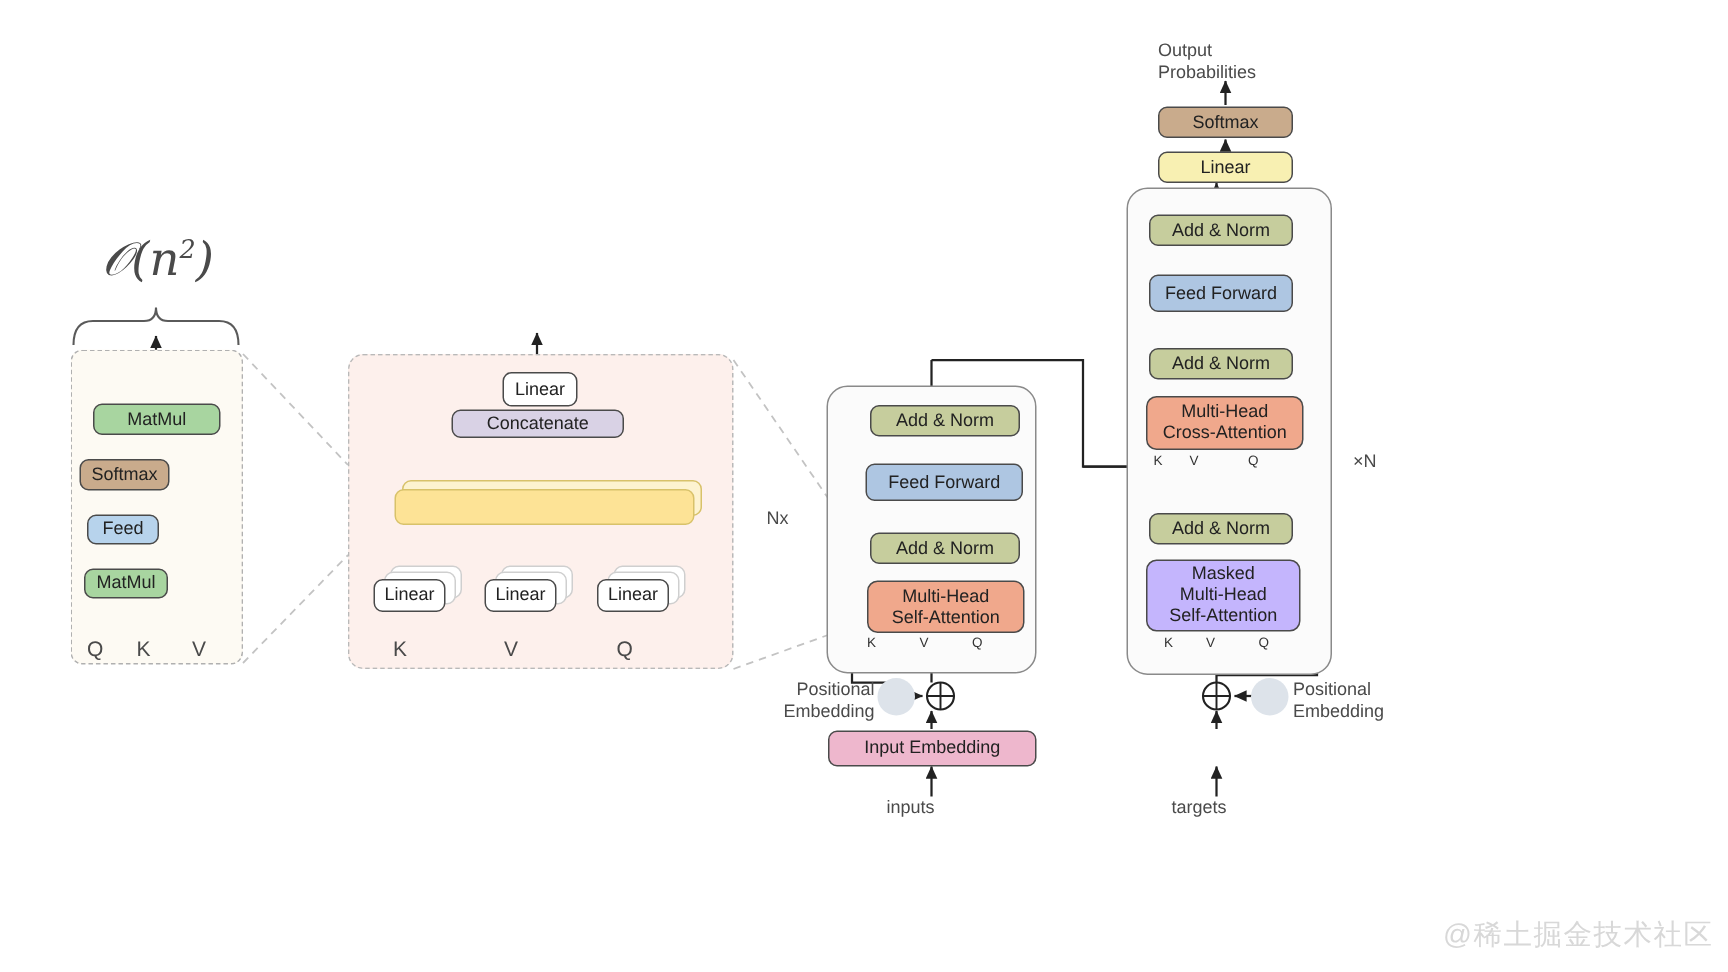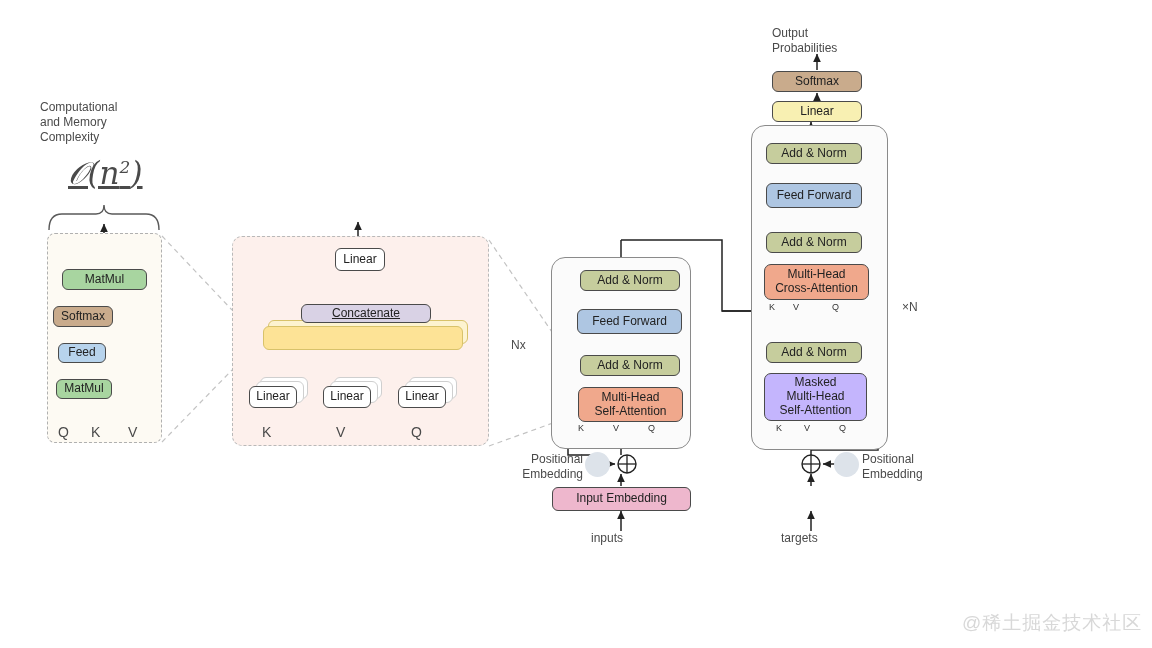--- a/index.html
+++ b/index.html
@@ -93,21 +93,20 @@
     letter-spacing: 1px;
     z-index: 7;
   }
   .formula {
     position: absolute;
     font-family: "DejaVu Serif", serif;
     font-style: italic;
     font-size: 31px;
     color: #4a4a4a;
     z-index: 6;
-    text-decoration: underline;
   }
   .formula sup { font-size: 17px; }
 </style>
 </head>
 <body>
 
 <div id="canvas">
 
   <svg id="svg-layer" viewBox="0 0 1152 648">
     <defs>
@@ -262,46 +261,41 @@
     </g>
 
     <g stroke="#444" stroke-width="1.6" fill="none">
       <path d="M589,465 q5,-9 10,0 q5,9 10,0"></path>
       <path d="M837,465 q5,-9 10,0 q5,9 10,0"></path>
     </g>
   </svg>
 
   <div class="panel-left" style="left:47px; top:233px; width:115px; height:210px;"></div>
 
-  <div class="lbl" style="left:40px; top:100px; width:130px;">
-    <div>Computational</div>
-    <div>and Memory</div>
-    <div>Complexity</div>
-  </div>
 
   <div class="formula" style="left:68px; top:155px;">
     <span>𝒪(n</span><sup>2</sup><span>)</span>
   </div>
 
   <div class="node" style="left:62px; top:269px; width:85px; height:21px; background:#a8d5a0;">MatMul</div>
   <div class="node" style="left:53px; top:306px; width:60px; height:21px; background:#c9ab8c;">Softmax</div>
   <div class="node" style="left:58px; top:343px; width:48px; height:20px; background:#b7d3ec;">Feed</div>
   <div class="node" style="left:56px; top:379px; width:56px; height:20px; background:#a8d5a0;">MatMul</div>
 
   <div class="lbl" style="left:58px; top:424px; width:20px; font-size:14px;">Q</div>
   <div class="lbl" style="left:91px; top:424px; width:20px; font-size:14px;">K</div>
   <div class="lbl" style="left:128px; top:424px; width:20px; font-size:14px;">V</div>
 
   <div class="panel-mid" style="left:232px; top:236px; width:257px; height:210px;"></div>
 
   <div class="ghost-y" style="left:268px; top:320px; width:200px; height:24px; background:#fdf3d0;"></div>
   <div class="ghost-y" style="left:263px; top:326px; width:200px; height:24px; background:#fde396;"></div>
 
   <div class="node" style="left:335px; top:248px; width:50px; height:23px; background:#ffffff;">Linear</div>
-  <div class="node" style="left:301px; top:304px; width:130px; height:19px; background:#d9d2e5;text-decoration:underline;">Concatenate</div>
+  <div class="node" style="left:301px; top:273px; width:115px; height:19px; background:#d9d2e5;">Concatenate</div>
 
   <div class="ghost" style="left:260px; top:377px; width:48px; height:22px;"></div>
   <div class="ghost" style="left:256px; top:381px; width:48px; height:22px;"></div>
   <div class="ghost" style="left:334px; top:377px; width:48px; height:22px;"></div>
   <div class="ghost" style="left:330px; top:381px; width:48px; height:22px;"></div>
   <div class="ghost" style="left:409px; top:377px; width:48px; height:22px;"></div>
   <div class="ghost" style="left:405px; top:381px; width:48px; height:22px;"></div>
 
   <div class="node" style="left:249px; top:386px; width:48px; height:22px; background:#ffffff;">Linear</div>
   <div class="node" style="left:323px; top:386px; width:48px; height:22px; background:#ffffff;">Linear</div>

